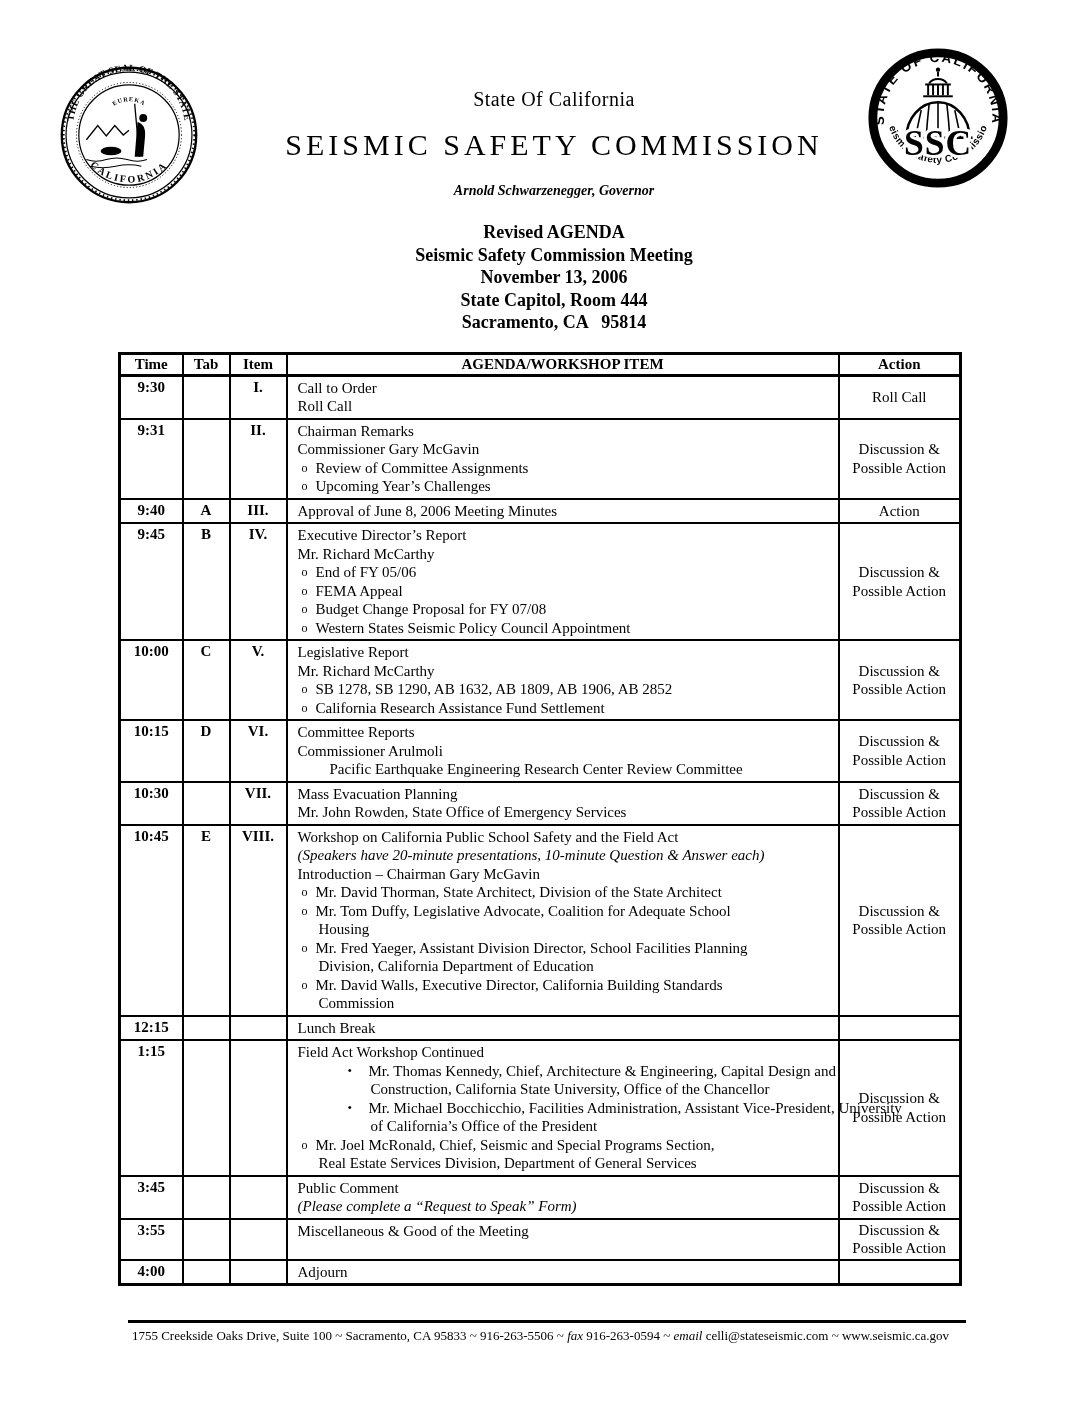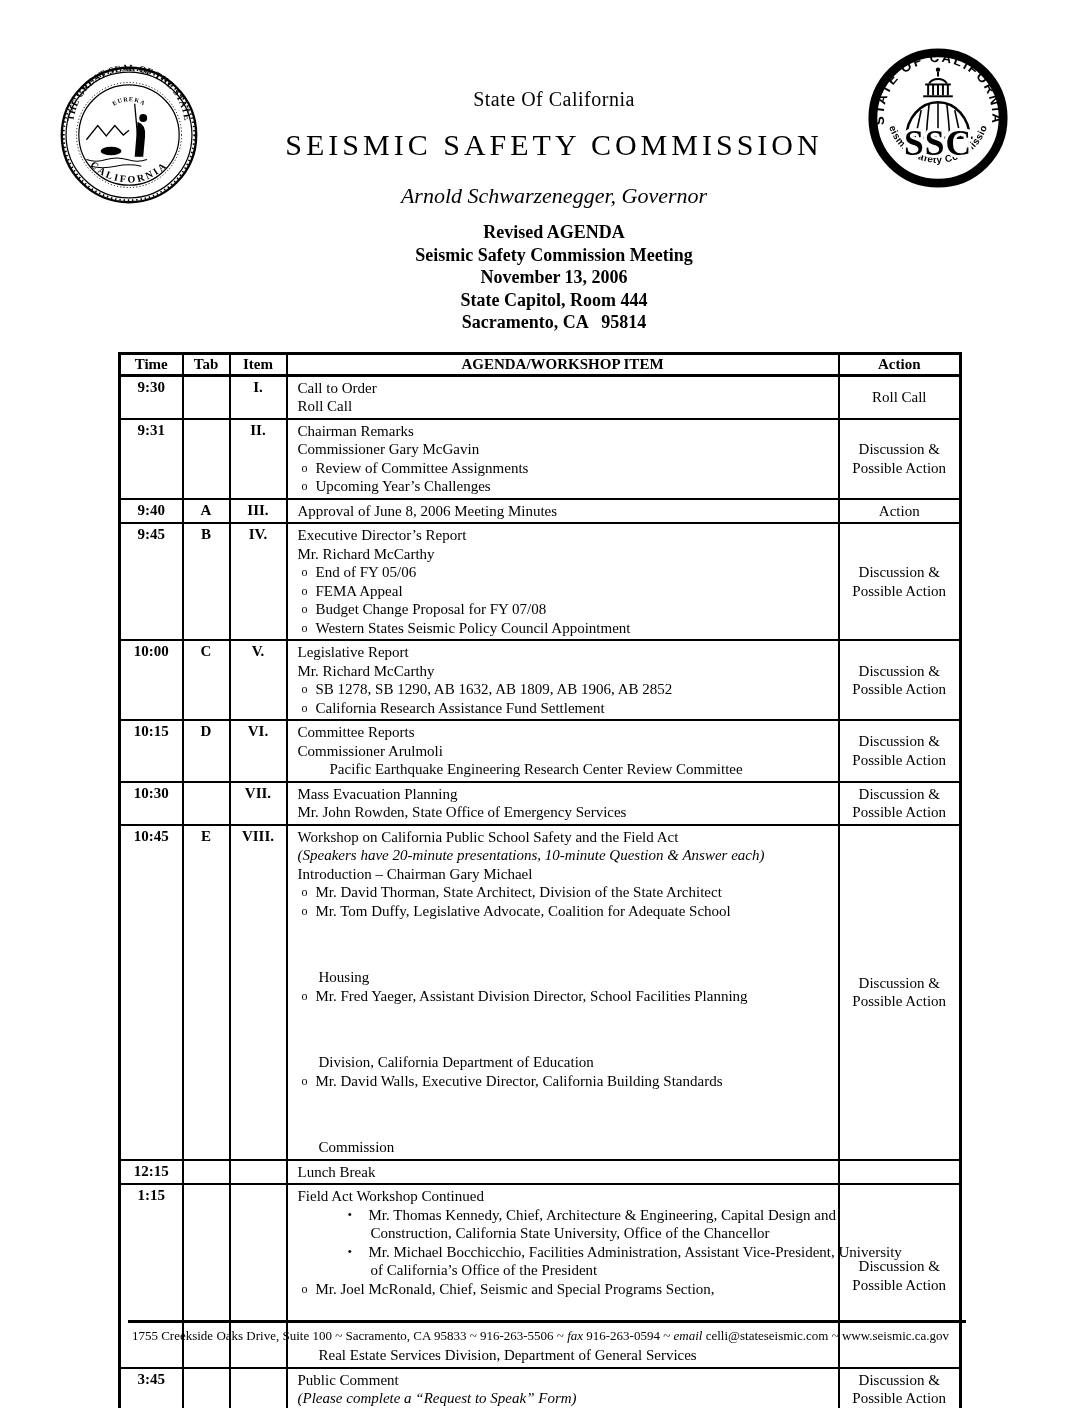--- a/index.html
+++ b/index.html
@@ -8,41 +8,41 @@
         font-family:"Liberation Serif",serif;overflow:hidden;}
 
   .seal-left{position:absolute;left:58px;top:60px;width:142px;height:150px;}
   .logo-right{position:absolute;left:864px;top:44px;width:148px;height:148px;}
 
   .state-line{position:absolute;left:244px;top:88px;width:620px;text-align:center;
               font-size:20px;letter-spacing:0.5px;}
   .title-line{position:absolute;left:184px;top:128px;width:740px;text-align:center;
               font-size:30px;letter-spacing:4px;white-space:nowrap;}
   .governor-line{position:absolute;left:244px;top:183px;width:620px;text-align:center;
-              font-size:22px;font-weight:normal;font-style:italic;}
+              font-size:14px;font-weight:bold;font-style:italic;}
   .meeting-heading{position:absolute;left:244px;top:221px;width:620px;text-align:center;
               font-weight:bold;font-size:18px;line-height:22.5px;}
   .meeting-line{white-space:pre;}
 
   table.agenda{position:absolute;left:118px;top:352px;width:841px;
               border-collapse:collapse;table-layout:fixed;
               font-size:15px;line-height:18.5px;}
   table.agenda,table.agenda th,table.agenda td{border:2px solid #000;}
   table.agenda{border-width:3px;}
   table.agenda thead th{border-bottom-width:3px;font-size:15px;padding:0 2px;height:17px;}
   td.c-time,td.c-tab,td.c-item{font-weight:bold;text-align:center;vertical-align:top;
               padding:1px 2px 0 2px;}
   td.c-content{vertical-align:top;padding:2px 4px 2px 10px;}
   td.c-action{text-align:center;vertical-align:middle;padding:1px 3px;}
   .line{white-space:nowrap;}
   .s-title{font-weight:normal;}
   .s-italic{font-style:italic;}
   .s-bullet{display:flex;}
   .s-bullet>.mk{flex:0 0 18px;padding-left:4px;box-sizing:border-box;font-size:12px;}
-  .s-cont{padding-left:21px;margin-top:48px;}
+  .s-cont{padding-left:21px;}
   .s-indent{padding-left:32px;}
   .s-dot{display:flex;padding-left:48px;}
   .s-dot>.mk{flex:0 0 23px;padding-left:2px;box-sizing:border-box;font-size:13px;}
   .s-dotcont{padding-left:73px;}
 
   .footer-rule{position:absolute;left:128px;top:1320px;width:838px;height:3px;background:#000;}
   .footer-text{position:absolute;left:118px;top:1328px;width:845px;text-align:center;
               font-size:13px;white-space:nowrap;}
   .fp-italic{font-style:italic;}
   .fp-underline{}
@@ -249,21 +249,21 @@
           </td>
           <td class="c-action">Discussion &amp; Possible Action</td>
         </tr>
         <tr>
           <td class="c-time">10:45</td>
           <td class="c-tab">E</td>
           <td class="c-item">VIII.</td>
           <td class="c-content">
             <div class="line s-title">Workshop on California Public School Safety and the Field Act</div>
             <div class="line s-italic">(Speakers have 20-minute presentations, 10-minute Question &amp; Answer each)</div>
-            <div class="line s-text">Introduction – Chairman Gary Michael</div>
+            <div class="line s-text">Introduction – Chairman Gary McGavin</div>
             <div class="line s-bullet">
               <span class="mk">o</span>
               <span>Mr. David Thorman, State Architect, Division of the State Architect</span>
             </div>
             <div class="line s-bullet">
               <span class="mk">o</span>
               <span>Mr. Tom Duffy, Legislative Advocate, Coalition for Adequate School</span>
             </div>
             <div class="line s-cont">Housing</div>
             <div class="line s-bullet">

